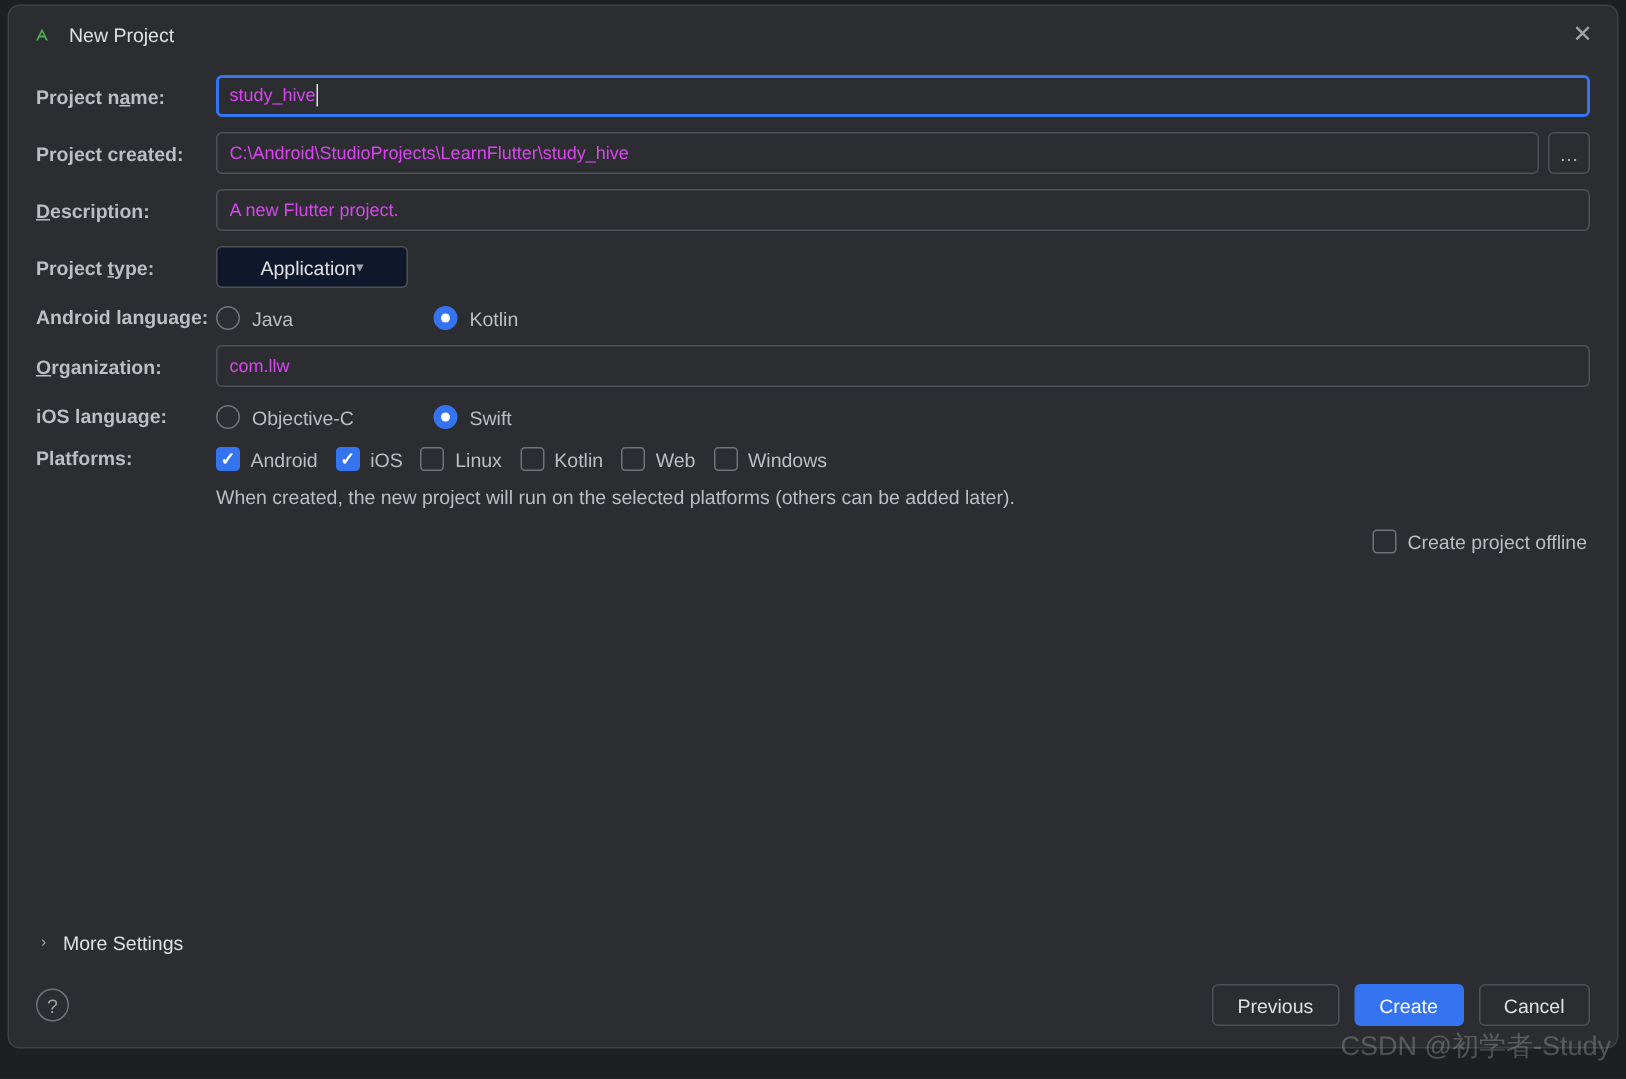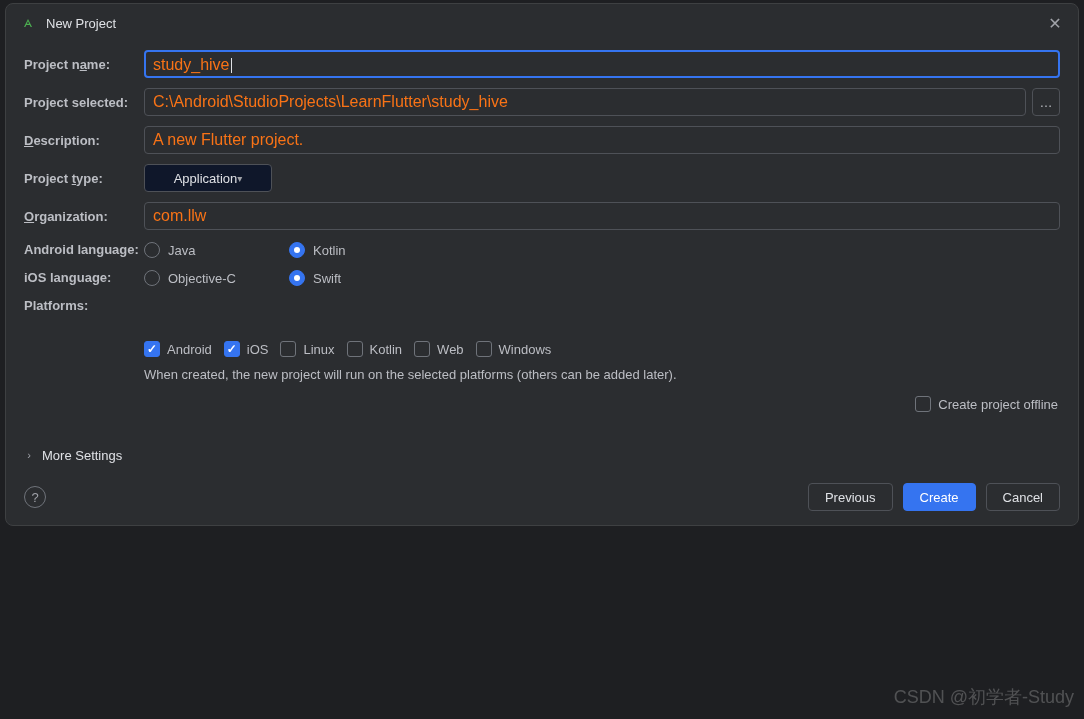--- a/index.html
+++ b/index.html
@@ -11,21 +11,21 @@
       width: 1084px;
       height: 719px;
       overflow: hidden;
       position: relative;
     }
     .dialog {
       background: #2b2d30;
       border: 1px solid #3e4042;
       border-radius: 8px;
       width: 1074px;
-      height: 523px;
+      height: 696px;
       margin: 3px auto;
       display: flex;
       flex-direction: column;
       position: relative;
     }
     .title-bar {
       display: flex;
       align-items: center;
       padding: 8px 14px 6px 14px;
       height: 36px;
@@ -56,23 +56,23 @@
       flex-shrink: 0;
       font-weight: bold;
     }
     .form-label .mn { text-decoration: underline; }
     .form-control-wrap { flex: 1; display: flex; align-items: center; gap: 6px; }
     .text-input {
       flex: 1;
       background: #2b2d30;
       border: 1px solid #4e5157;
       border-radius: 4px;
-      color: #f97316;
+      color: #d946ef;
       padding: 5px 8px;
-      font-size: 16px;
+      font-size: 12px;
       height: 28px;
       font-family: inherit;
     }
     .text-input.focused {
       border: 2px solid #3574f0;
       padding: 4px 7px;
     }
     .text-input::placeholder { color: #6f737a; }
     .browse-btn {
       width: 28px; height: 28px;
@@ -98,21 +98,21 @@
       cursor: pointer;
     }
     .select-chevron { color: #a0a2a8; font-size: 10px; }
 
     .radio-group { display: flex; gap: 45px; padding-top:2px;}
     .radio-opt { display: flex; align-items: center; gap: 8px; cursor: pointer; min-width: 100px; }
     .radio { width: 16px; height: 16px; border-radius: 50%; border: 1.5px solid #6f737a; display: flex; align-items: center; justify-content: center; flex-shrink:0;}
     .radio.checked { border-color: #3574f0; background: #3574f0; }
     .radio.checked::after { content: ""; width: 6px; height: 6px; border-radius: 50%; background: #fff; }
 
-    .check-group { display: flex; gap: 12px; flex-wrap: wrap; padding-top:2px;margin-top:43px;}
+    .check-group { display: flex; gap: 12px; flex-wrap: wrap; padding-top:2px;}
     .check-opt { display: flex; align-items: center; gap: 7px; cursor: pointer; }
     .checkbox { width: 16px; height: 16px; border-radius: 3px; border: 1.5px solid #6f737a; display: flex; align-items: center; justify-content: center; flex-shrink:0;}
     .checkbox.checked { background: #3574f0; border-color: #3574f0; color: #fff; }
     .checkbox.checked::after { content: "✓"; font-size: 12px; line-height: 1; font-weight: bold;}
 
     .hint-text { color: #bcbec4; font-size: 13px; margin-top: 4px; margin-left: 0; }
     .hint-row { margin-left: 120px; }
 
     .offline-row { display: flex; justify-content: flex-end; margin-top: 14px; margin-right: 2px;}
 
@@ -169,21 +169,21 @@
   <div class="content">
 
     <div class="form-row">
       <div class="form-label"><span>Project n</span><span class="mn">a</span><span>me:</span></div>
       <div class="form-control-wrap">
         <div class="text-input focused"><span>study_hive</span><span class="caret"></span></div>
       </div>
     </div>
 
     <div class="form-row">
-      <div class="form-label">Project selected:</div>
+      <div class="form-label">Project created:</div>
       <div class="form-control-wrap">
         <input class="text-input" value="C:\Android\StudioProjects\LearnFlutter\study_hive" style="">
         <div class="browse-btn">…</div>
       </div>
     </div>
 
     <div class="form-row">
       <div class="form-label"><span class="mn">D</span><span>escription:</span></div>
       <div class="form-control-wrap">
         <input class="text-input" value="A new Flutter project." style="">
@@ -194,38 +194,38 @@
       <div class="form-label"><span>Project </span><span class="mn">t</span><span>ype:</span></div>
       <div class="form-control-wrap">
         <div class="select-box">
           <span>Application</span>
           <span class="select-chevron">▾</span>
         </div>
       </div>
     </div>
 
     <div class="form-row">
-      <div class="form-label"><span class="mn">O</span><span>rganization:</span></div>
-      <div class="form-control-wrap">
-        <input class="text-input" value="com.llw" style="">
-      </div>
-    </div>
-
-    <div class="form-row">
       <div class="form-label">Android language:</div>
       <div class="radio-group" id="android-lang-group">
           <div class="radio-opt">
             <span class="radio"></span>
             <span>Java</span>
           </div>
           <div class="radio-opt">
             <span class="radio checked"></span>
             <span>Kotlin</span>
           </div>
         </div>
+    </div>
+
+    <div class="form-row">
+      <div class="form-label"><span class="mn">O</span><span>rganization:</span></div>
+      <div class="form-control-wrap">
+        <input class="text-input" value="com.llw" style="">
+      </div>
     </div>
 
     <div class="form-row">
       <div class="form-label">iOS language:</div>
       <div class="radio-group" id="ios-lang-group">
           <div class="radio-opt">
             <span class="radio"></span>
             <span>Objective-C</span>
           </div>
           <div class="radio-opt">

